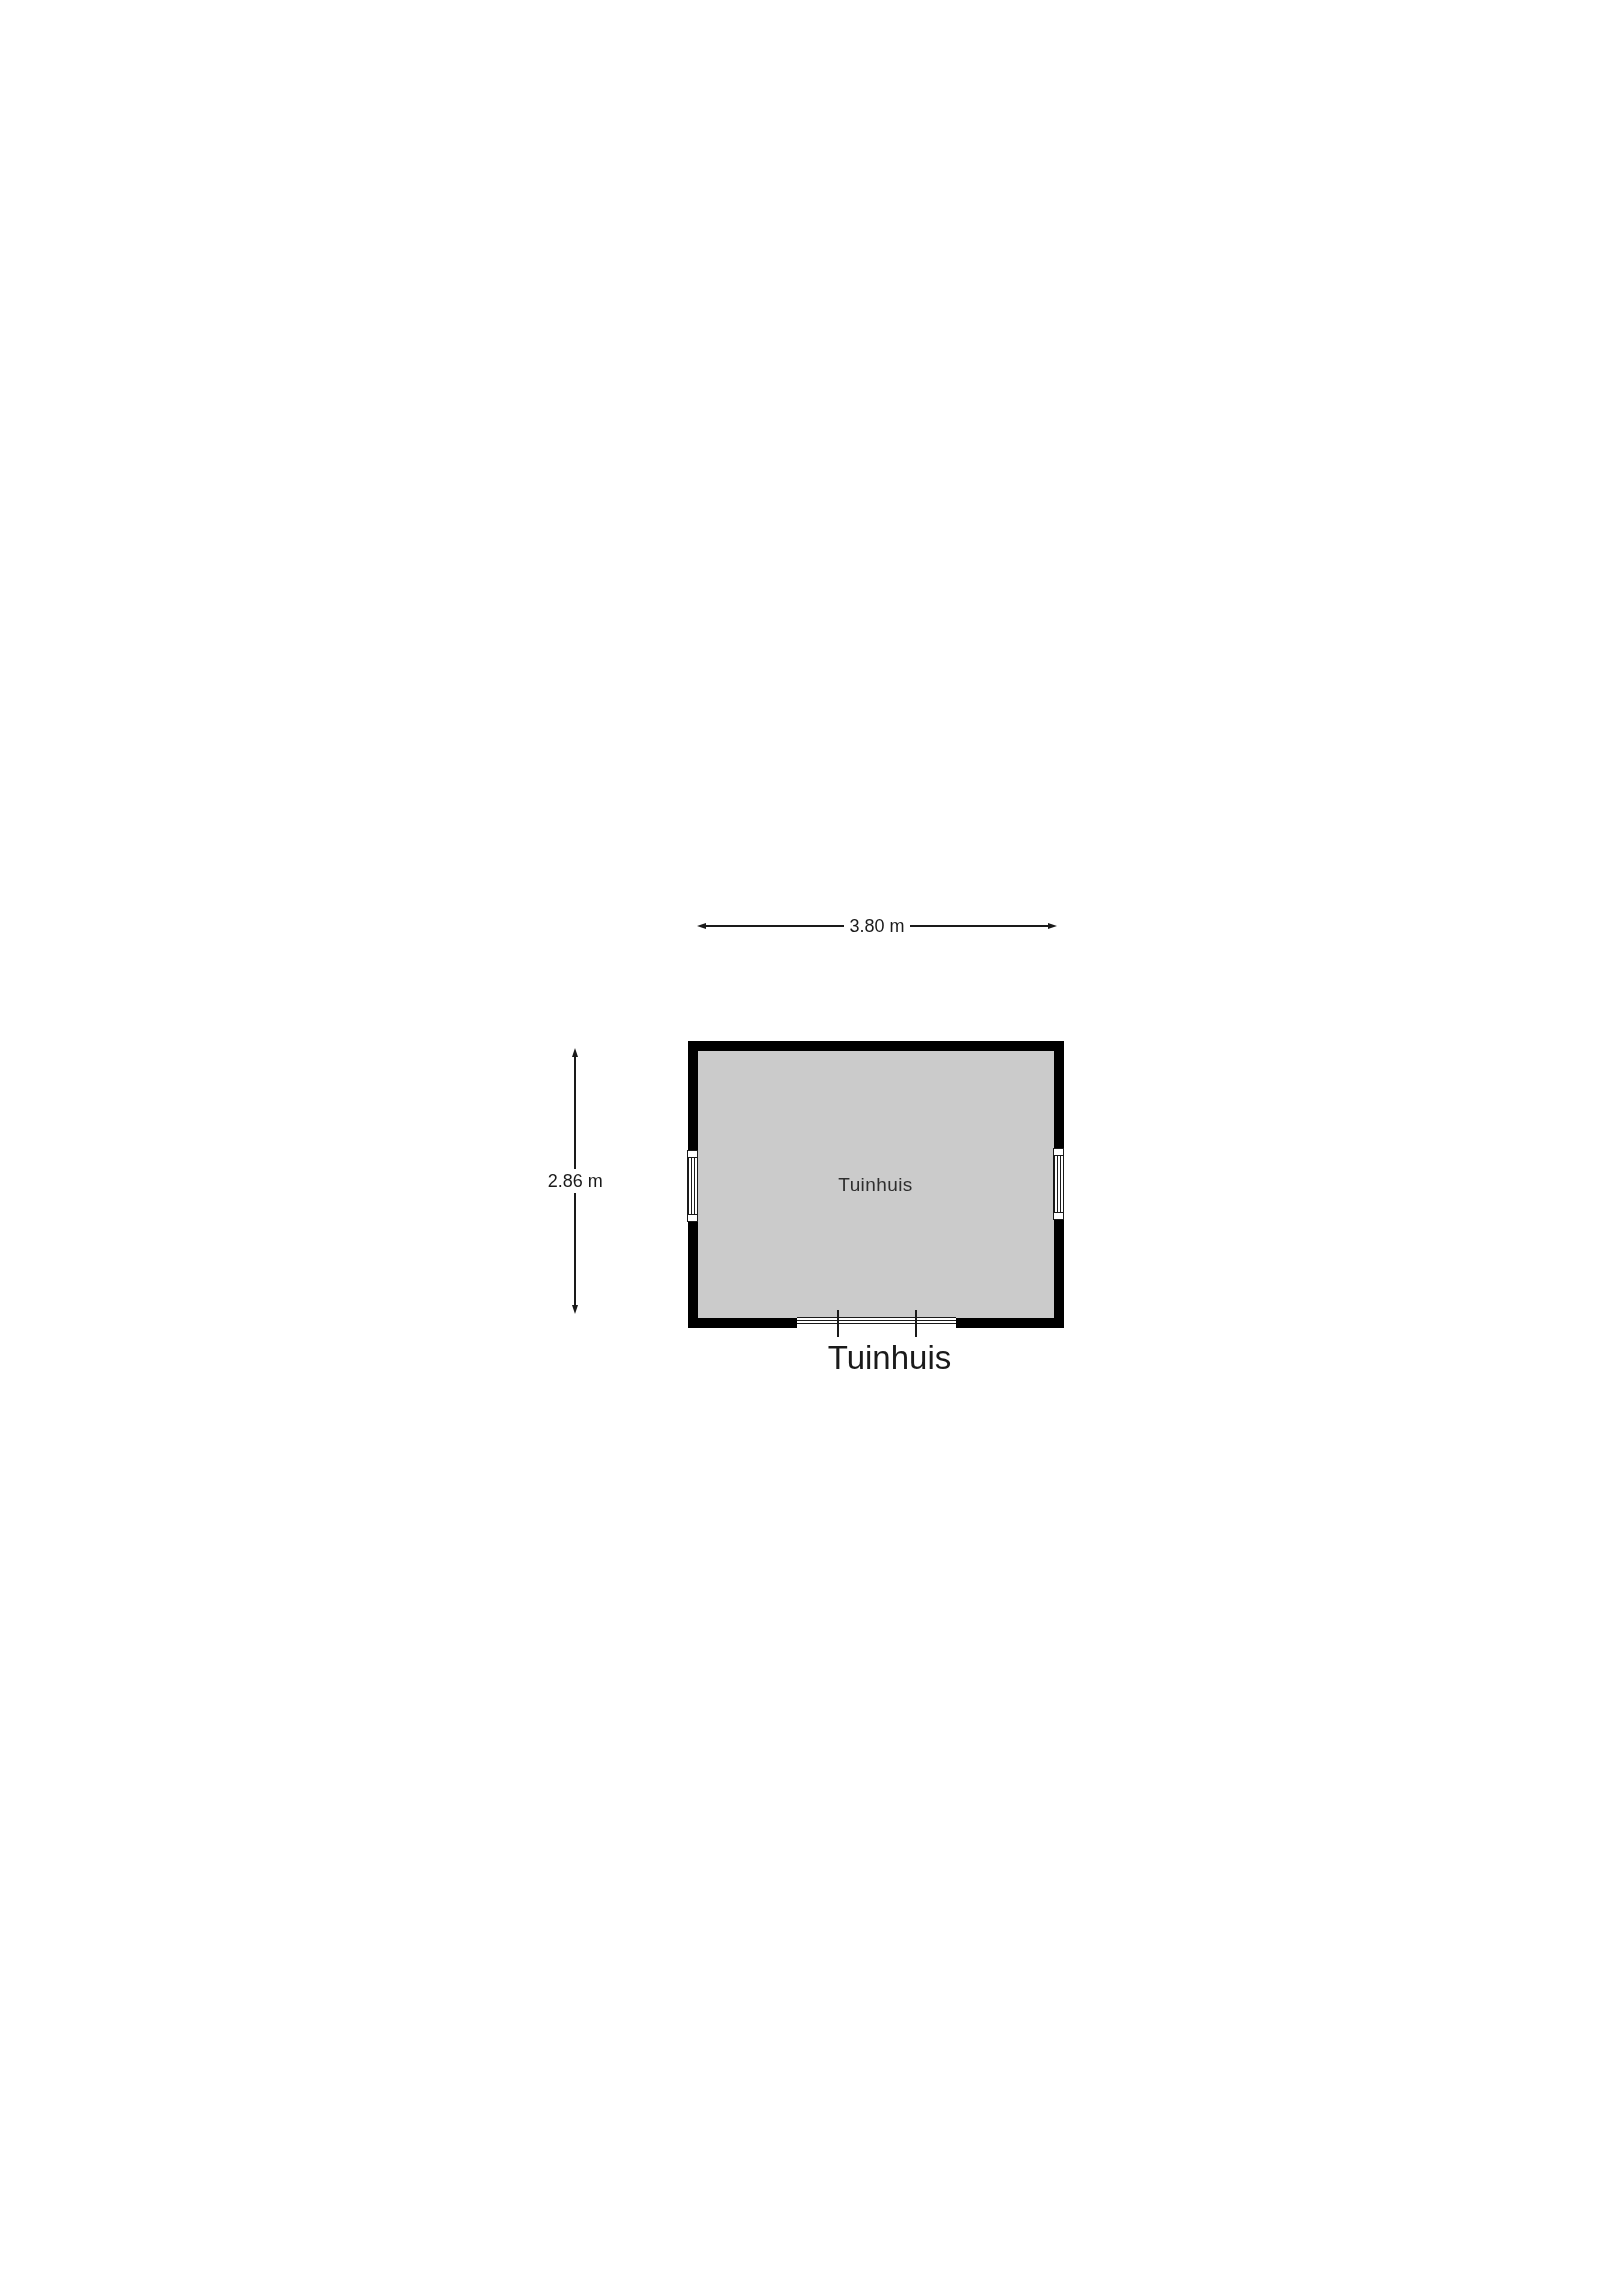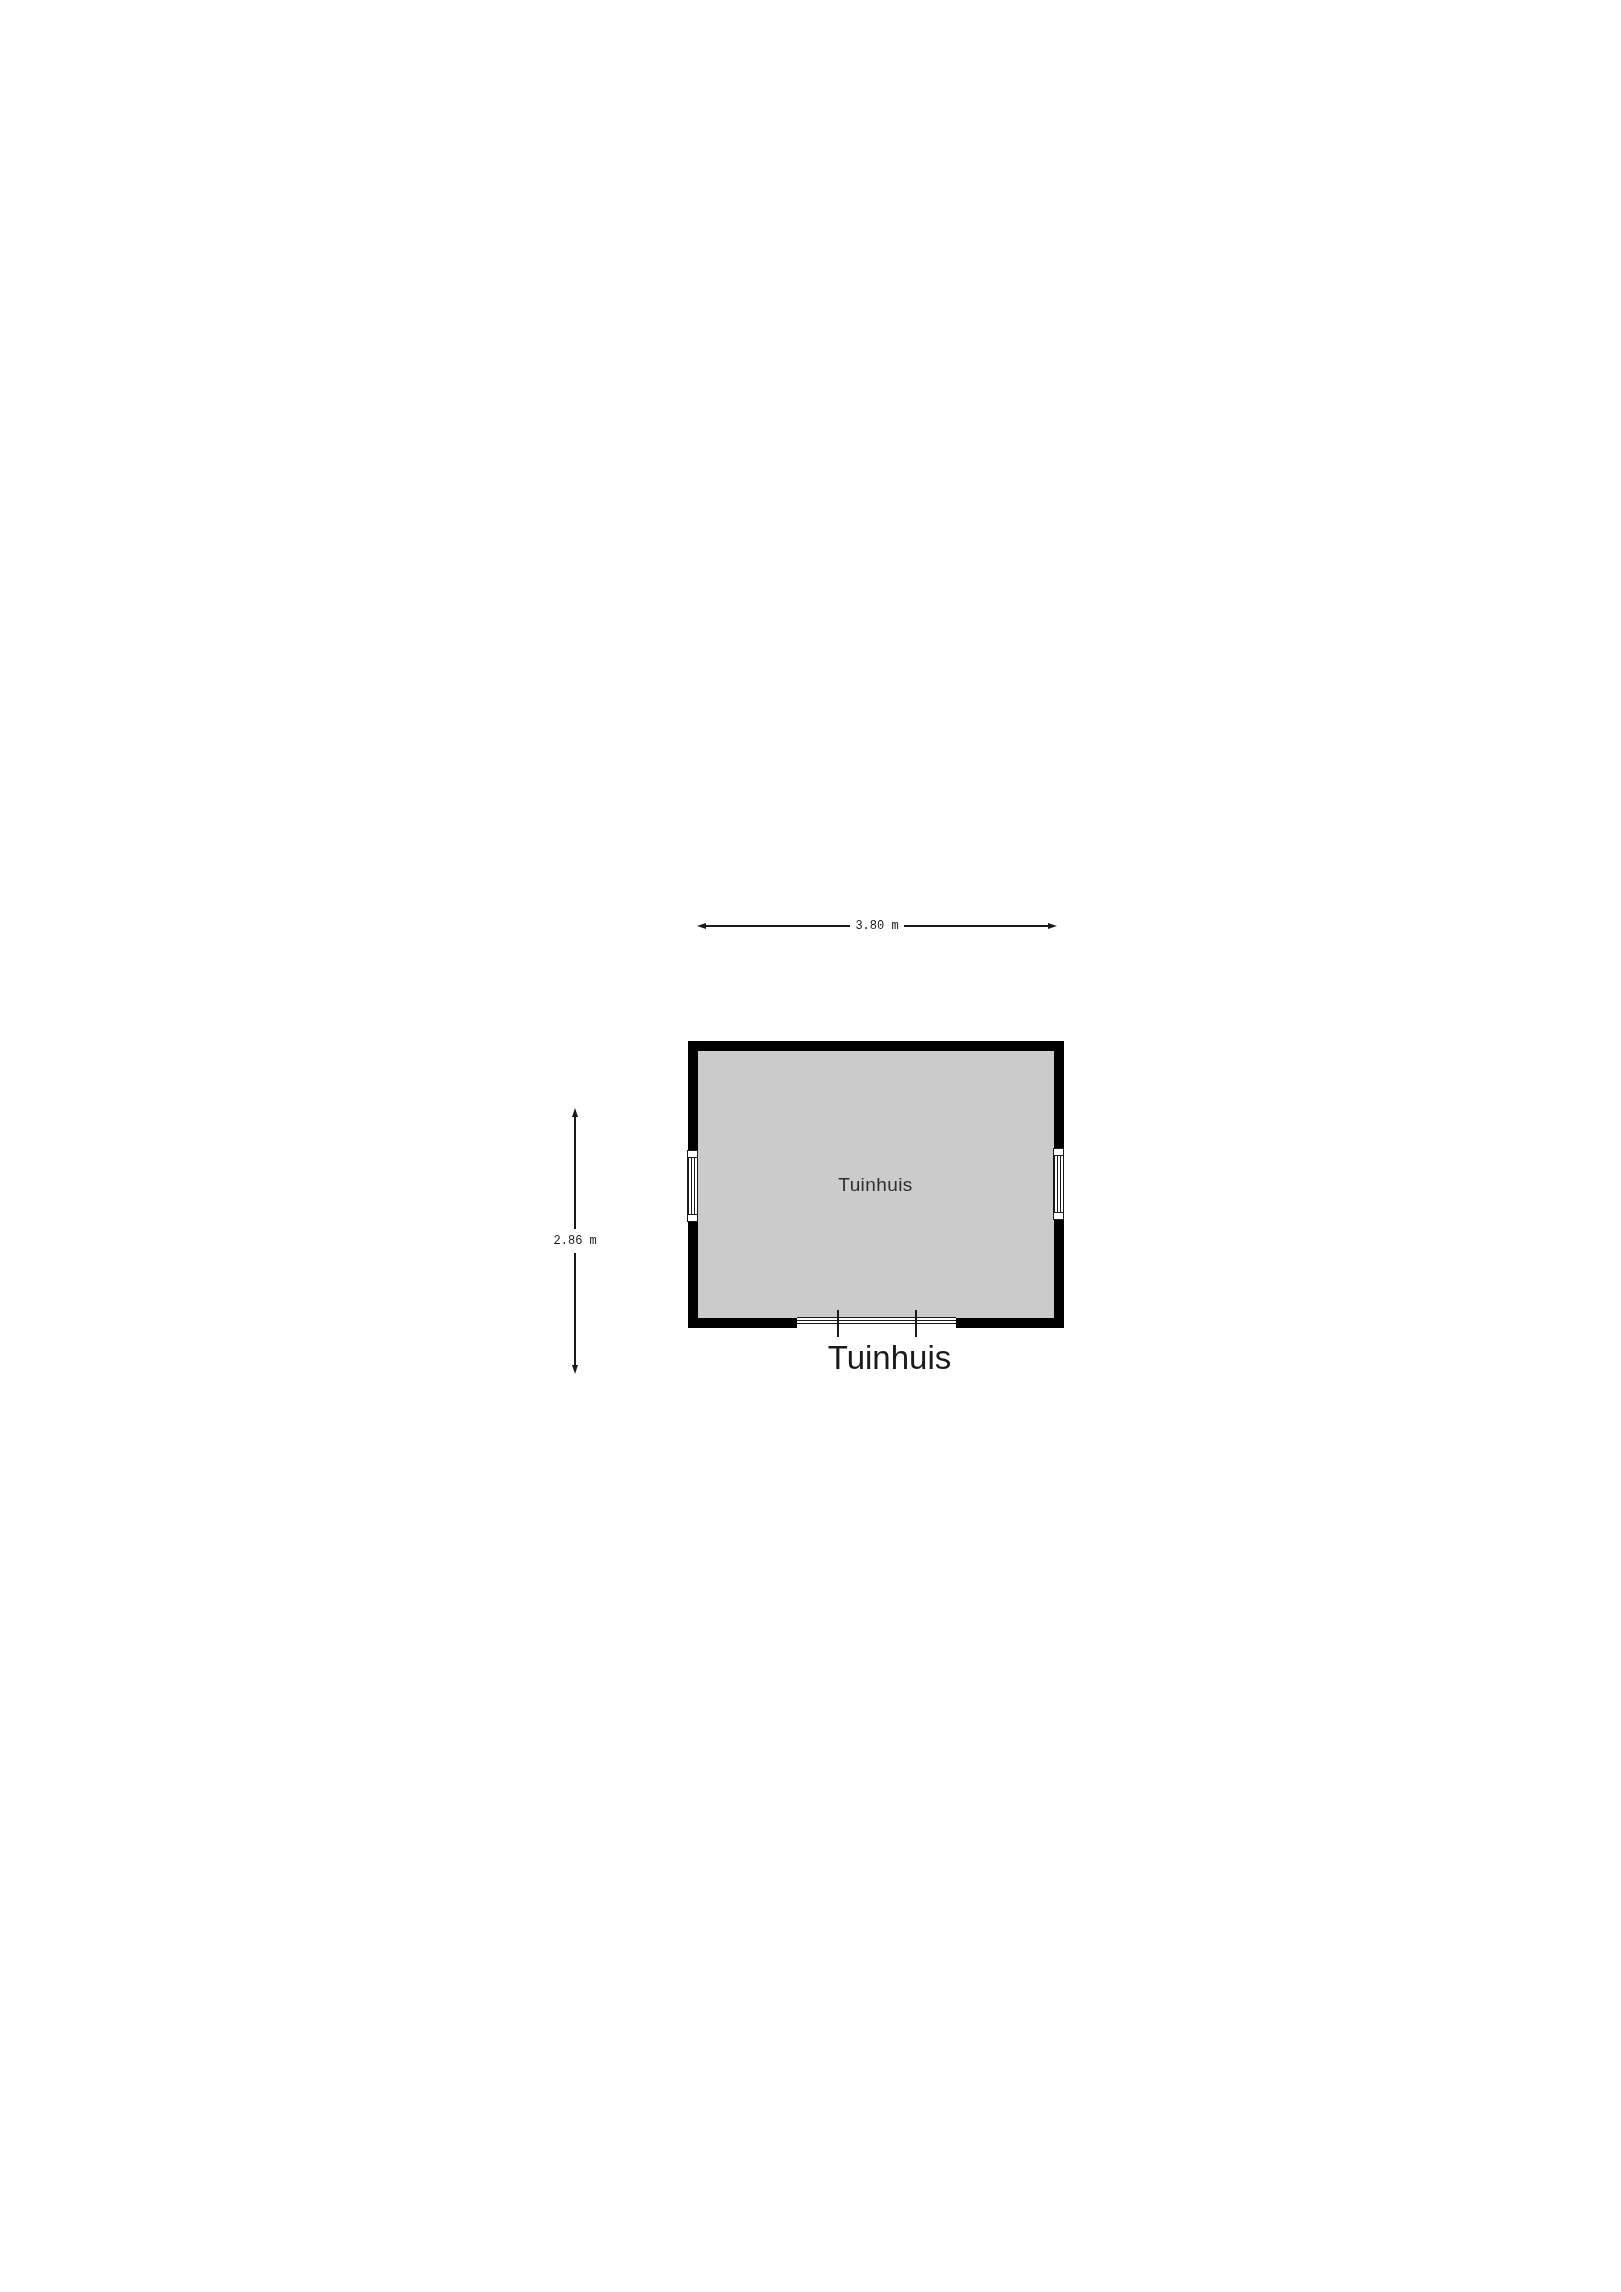--- a/index.html
+++ b/index.html
@@ -22,33 +22,32 @@
 
   
   .dim-h {
     position: absolute;
     left: 697px; top: 919px;
     width: 360px; height: 14.3px;
     display: flex; align-items: center;
   }
   .dim-v {
     position: absolute;
-    left: 568px; top: 1108px;
+    left: 568px; top: 1048px;
     width: 14.3px; height: 266px;
     display: flex; flex-direction: column; align-items: center;
   }
   .dim-line-h { flex: 1; height: 1.8px; background: var(--line); }
   .dim-line-v { flex: 1; width: 1.8px; background: var(--line); }
   .dim-label {
-    font-size: 12px;
+    font-size: 18px;
     line-height: 14.3px;
     color: var(--line);
     white-space: nowrap;
     padding: 0 5.4px;
-    font-family: Liberation Mono, monospace;
   }
   .dim-v .dim-label { padding: 4.5px 0; }
   .arr { width: 0; height: 0; }
   .arr-left  { border-top: 3.6px solid transparent; border-bottom: 3.6px solid transparent; border-right: 9.9px solid var(--line); }
   .arr-right { border-top: 3.6px solid transparent; border-bottom: 3.6px solid transparent; border-left: 9.9px solid var(--line); }
   .arr-up    { border-left: 3.6px solid transparent; border-right: 3.6px solid transparent; border-bottom: 9.9px solid var(--line); }
   .arr-down  { border-left: 3.6px solid transparent; border-right: 3.6px solid transparent; border-top: 9.9px solid var(--line); }
 
   
   .building {

